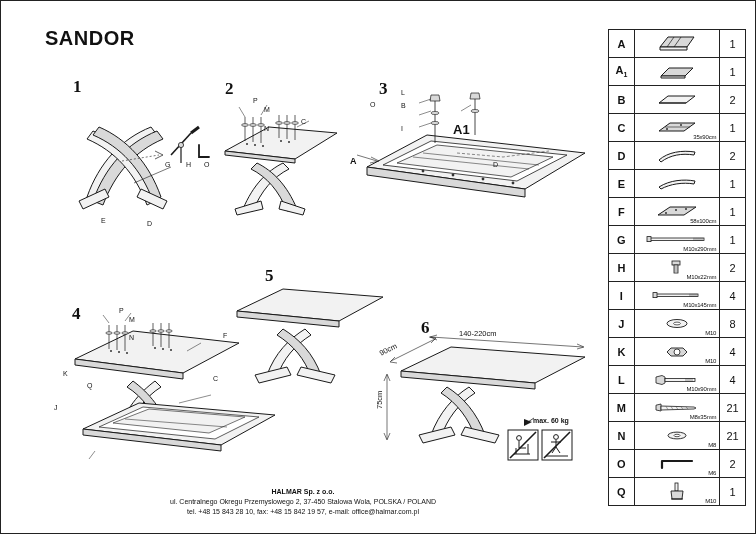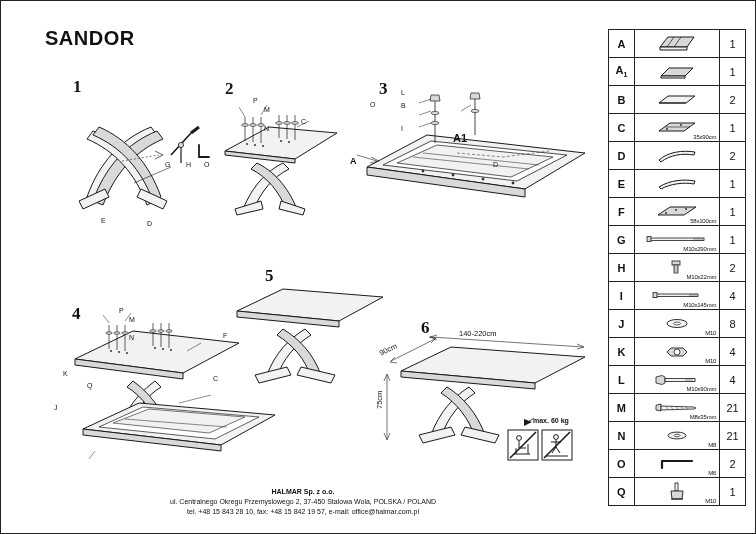--- a/index.html
+++ b/index.html
@@ -468,21 +468,21 @@
 
     <polyline class="ln" points="104,62 150,66 196,60" stroke-width=".5" stroke-dasharray="3,2"></polyline>
 
     <path class="ln" d="M4,64 L24,70" stroke-width=".6"></path>
     <path class="ln" d="M18,66 L26,70 L17,72" stroke-width=".6"></path>
   </svg>
   <div class="lbl" style="left:400px;top:88px;">L</div>
   <div class="lbl" style="left:400px;top:101px;">B</div>
   <div class="lbl" style="left:400px;top:124px;">I</div>
   <div class="lbl" style="left:369px;top:100px;">O</div>
-  <div class="lbl b" style="left:452px;top:131px;font-size:11px;"><span>A1</span></div>
+  <div class="lbl b" style="left:452px;top:121px;font-size:13px;"><span>A1</span></div>
   <div class="lbl b" style="left:349px;top:155px;font-size:9px;">A</div>
   <div class="lbl" style="left:492px;top:160px;">D</div>
 
   <div class="stepnum" style="left:71px;top:303px;">4</div>
   <svg style="position:absolute;left:58px;top:310px;" width="250" height="150" viewBox="0 0 250 150">
 
     <polygon class="ln fill-l" points="16,48 74,20 180,32 124,62" stroke-width="1"></polygon>
     <polygon class="ln fill-m" points="16,48 124,62 124,68 16,54" stroke-width="1"></polygon>
     <g fill="#333">
       <circle cx="52" cy="40" r="1"></circle>

